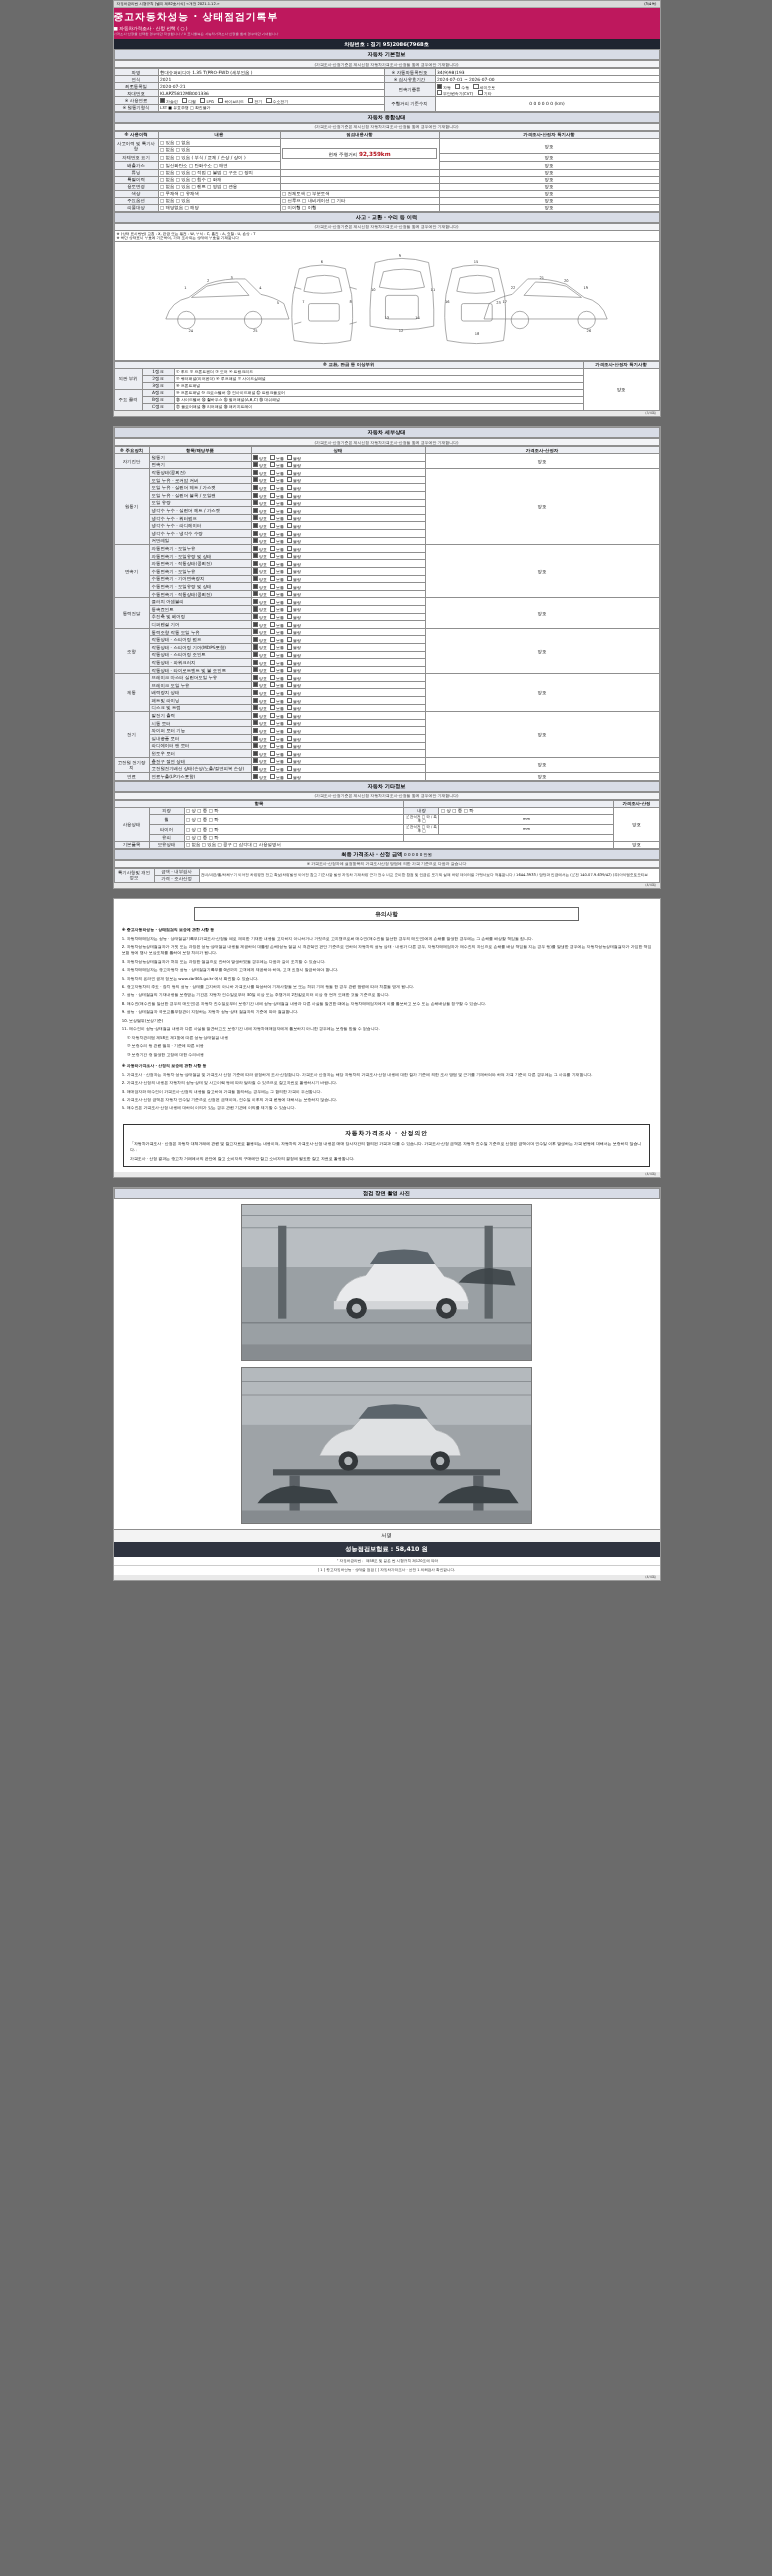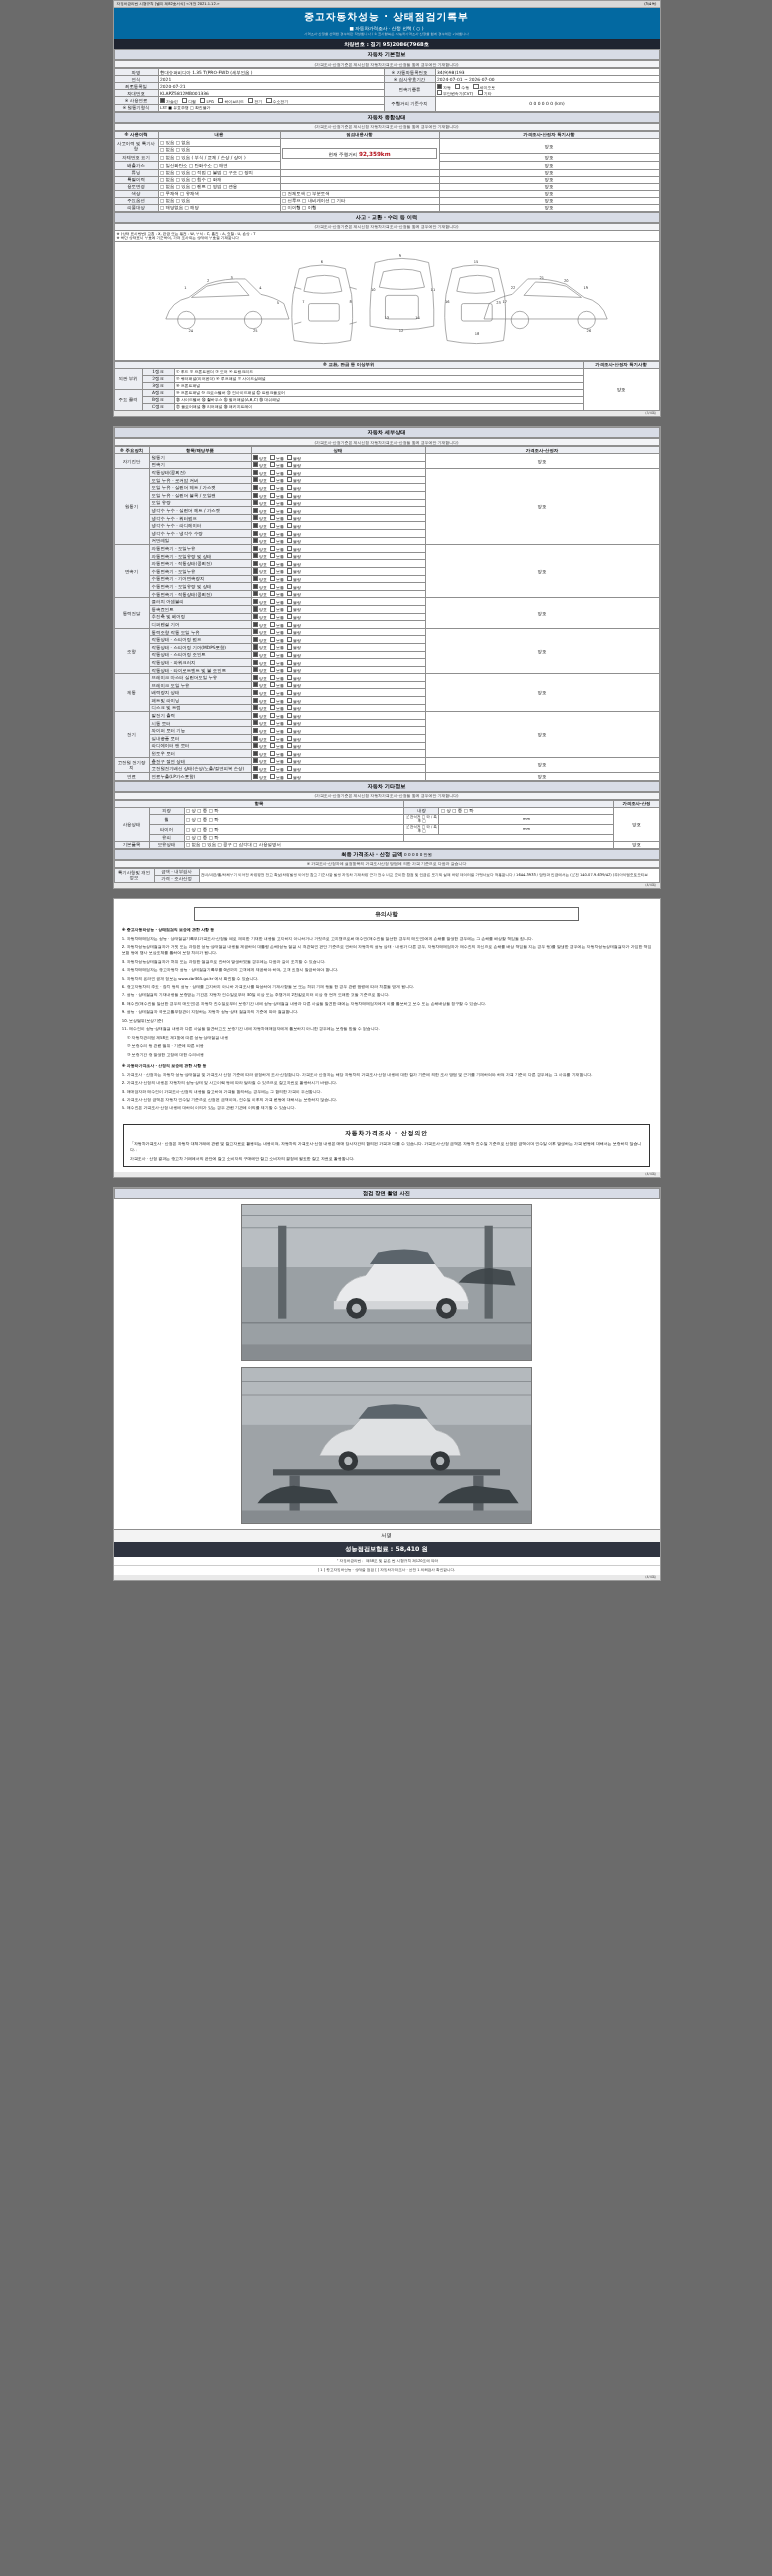--- a/index.html
+++ b/index.html
@@ -11,21 +11,21 @@
   table{border-collapse:collapse;width:100%;}
   td,th{border:0.5px solid #8f8f8f;font-size:4.4px;padding:0.5px 1.5px;vertical-align:middle;color:#111;}
   .secbar{background:#d8dce6;text-align:center;font-weight:bold;font-size:5.2px;padding:1px;border:0.5px solid #8f8f8f;}
   .secnote{background:#f2f3f6;text-align:center;font-size:3.9px;padding:0.5px;border:0.5px solid #8f8f8f;color:#333;}
   .lbl{background:#eceef3;text-align:center;}
   .lbl-l{background:#eceef3;text-align:left;padding-left:2.1px;}
   .ctr{text-align:center;}
   .tiny{font-size:3.6px;}
   .t7{font-size:3.9px;}
   .topbar{background:#d9d9d9;font-size:3.6px;padding:1px 3.1px;display:flex;justify-content:space-between;border-bottom:0.5px solid #aaa;}
-  .titlewrap{background:#0369a1;color:#fff;text-align:center;padding:3.1px 0 3.6px;}
+  .titlewrap{background:#be185d;color:#fff;padding:3.1px 0 3.6px;}
   .titlewrap .t1{font-size:9.8px;font-weight:bold;letter-spacing:1px;}
   .titlewrap .t2{font-size:4.6px;margin-top:1.5px;}
   .titlewrap .t3{font-size:3.3px;margin-top:1px;color:#cfd3dc;}
   .plate{background:#1f2430;color:#fff;text-align:center;font-size:5.2px;font-weight:bold;padding:1.5px 0;}
   .pagefoot{text-align:right;font-size:3.3px;color:#555;padding:0.5px 3.1px;background:#e9e9e9;}
   .cb{display:inline-block;width:3.1px;height:3.1px;border:0.5px solid #666;margin-right:1px;vertical-align:-0.5px;background:#fff;}
   .cb.on{background:#444;}
   .chk{display:inline-block;margin-right:3.1px;white-space:nowrap;font-size:3.9px;}
   .big-od{font-size:5.7px;font-weight:bold;color:#b5121b;}
   .od-box{border:0.5px solid #8f8f8f;text-align:center;padding:1.5px;font-size:4.6px;background:#fff;}

